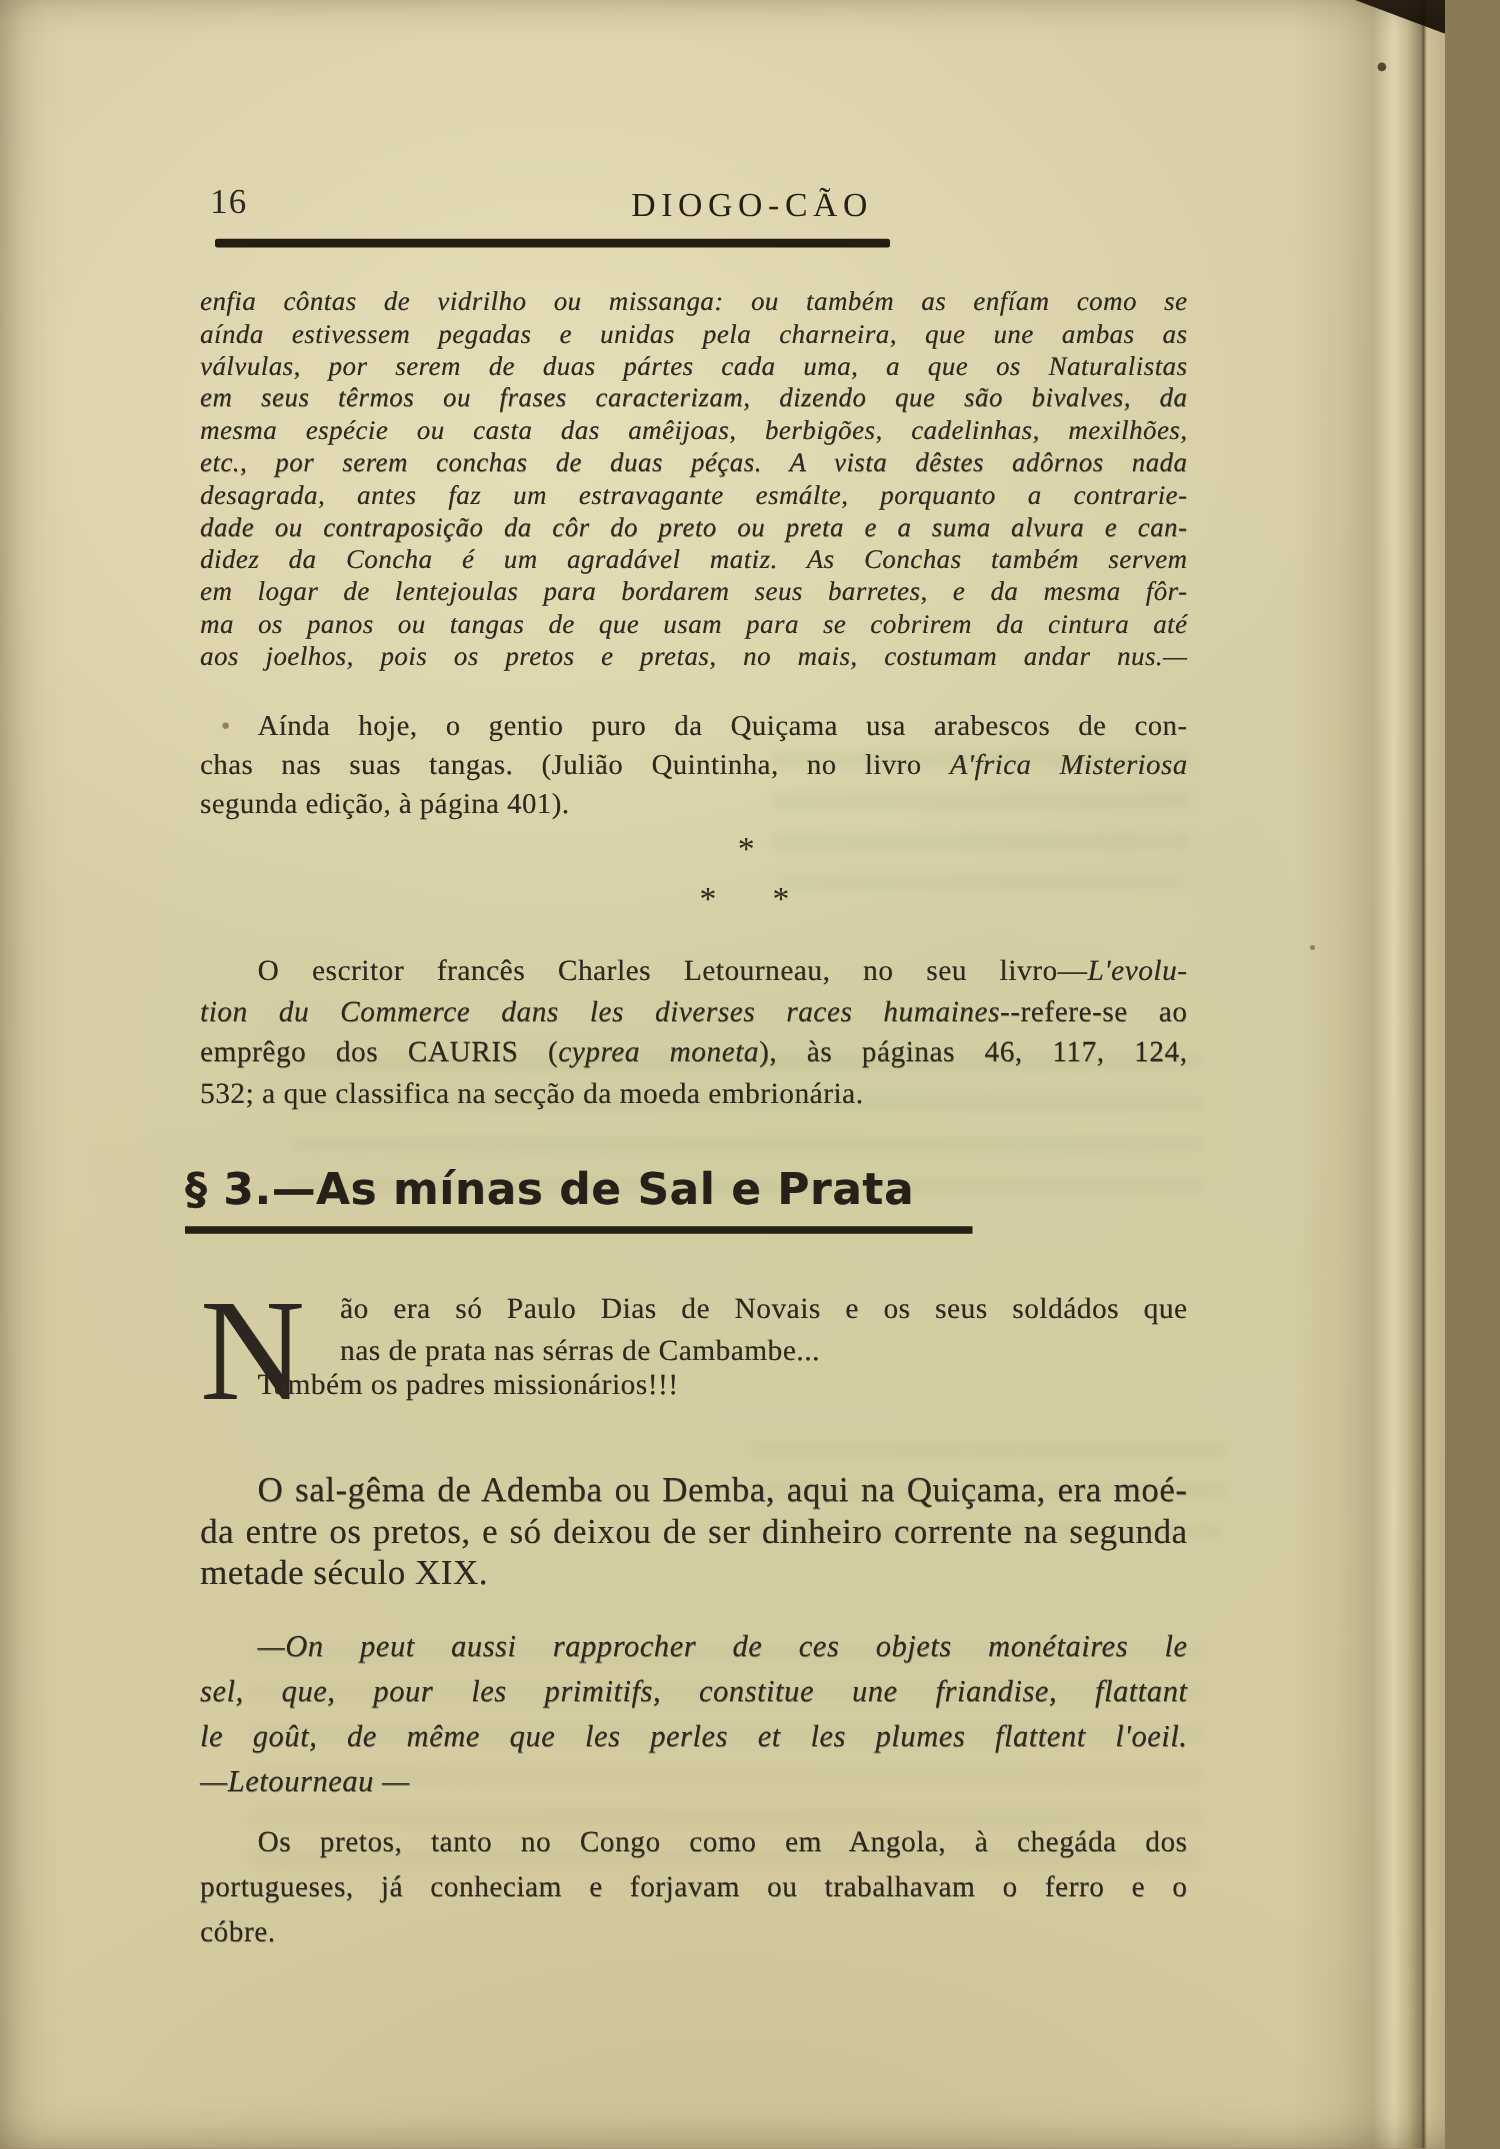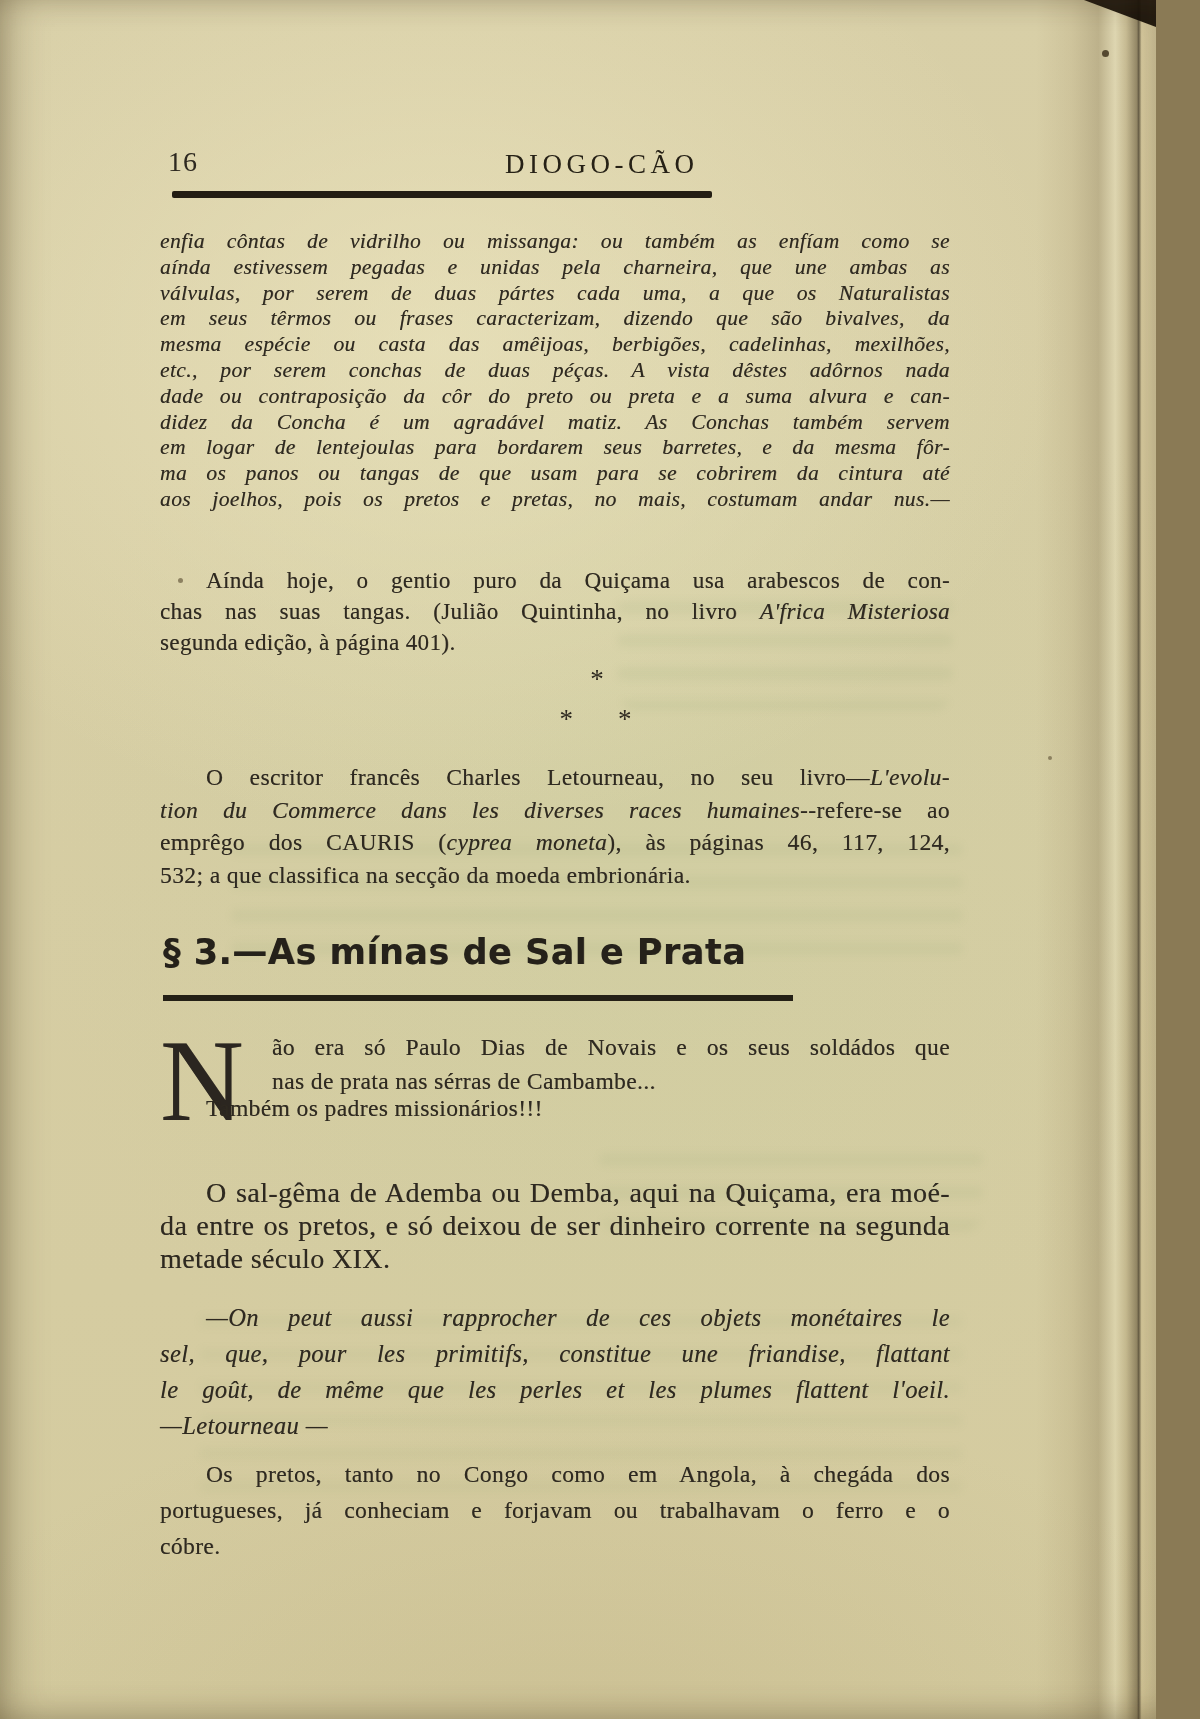--- a/index.html
+++ b/index.html
@@ -66,22 +66,22 @@
 
   .p-missanga{top:229px;font-size:21.5px;line-height:25.8px;font-style:italic;}
   .p-ainda{top:565px;font-size:23px;line-height:31px;}
   .star-single{top:664px;left:160px;width:790px;text-align:center;padding-left:84px;
     font-size:27px;box-sizing:border-box;}
   .star-pair{top:704px;left:160px;width:790px;text-align:center;padding-left:81px;
     font-size:27px;box-sizing:border-box;}
   .star-pair span + span{margin-left:45px;}
   .p-cauris{top:761px;font-size:23.5px;line-height:32.5px;}
 
-  .section-heading-wrap{position:absolute;top:932px;left:163px;width:630px;
-    border-bottom:6px solid #242016;padding-bottom:23px;}
+  .section-heading-wrap{position:absolute;top:932px;left:148px;width:630px;
+    border-bottom:6px solid #242016;padding-bottom:9px;}
   .section-heading-text{font-family:"DejaVu Sans","Liberation Sans",sans-serif;
     font-weight:700;font-size:35px;letter-spacing:.5px;color:#25211a;
     text-shadow:.4px .4px .5px rgba(40,35,25,.45);}
 
   .p-novais{top:1031px;font-size:23.5px;line-height:33.5px;}
   .p-novais .dc-lines{margin-left:112px;}
   .dropcap{position:absolute;left:0;top:2px;font-size:116px;line-height:.84;
     color:#2b2620;font-family:"Liberation Serif","DejaVu Serif",serif;}
   .p-tambem{top:1092px;font-size:23.5px;line-height:33px;}
   .p-salgema{top:1176px;font-size:28px;line-height:33px;}
@@ -102,20 +102,21 @@
   <div class="abs header-title">DIOGO-CÃO</div>
   <div class="abs header-rule"></div>
 
   <div class="para p-missanga">
       <div class="line">enfia côntas de vidrilho ou missanga: ou também as enfíam como se</div>
       <div class="line">aínda estivessem pegadas e unidas pela charneira, que une ambas as</div>
       <div class="line">válvulas, por serem de duas pártes cada uma, a que os Naturalistas</div>
       <div class="line">em seus têrmos ou frases caracterizam, dizendo que são bivalves, da</div>
       <div class="line">mesma espécie ou casta das amêijoas, berbigões, cadelinhas, mexilhões,</div>
       <div class="line">etc., por serem conchas de duas péças. A vista dêstes adôrnos nada</div>
+      <div class="line">desagrada, antes faz um estravagante esmálte, porquanto a contrarie-</div>
       <div class="line">dade ou contraposição da côr do preto ou preta e a suma alvura e can-</div>
       <div class="line">didez da Concha é um agradável matiz. As Conchas também servem</div>
       <div class="line">em logar de lentejoulas para bordarem seus barretes, e da mesma fôr-</div>
       <div class="line">ma os panos ou tangas de que usam para se cobrirem da cintura até</div>
       <div class="line">aos joelhos, pois os pretos e pretas, no mais, costumam andar nus.—</div>
     </div>
 
   <div class="para p-ainda indent-first natural-last">
       <div class="line">Aínda hoje, o gentio puro da Quiçama usa arabescos de con-</div>
       <div class="line"><span>chas nas suas tangas. (Julião Quintinha, no livro </span><span class="it">A'frica Misteriosa</span></div>

